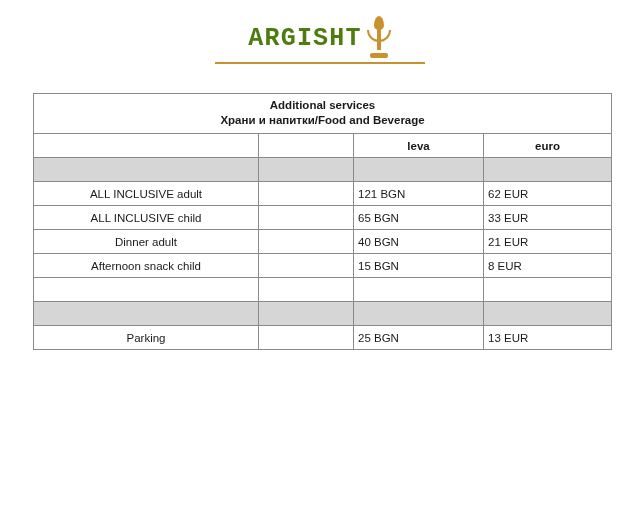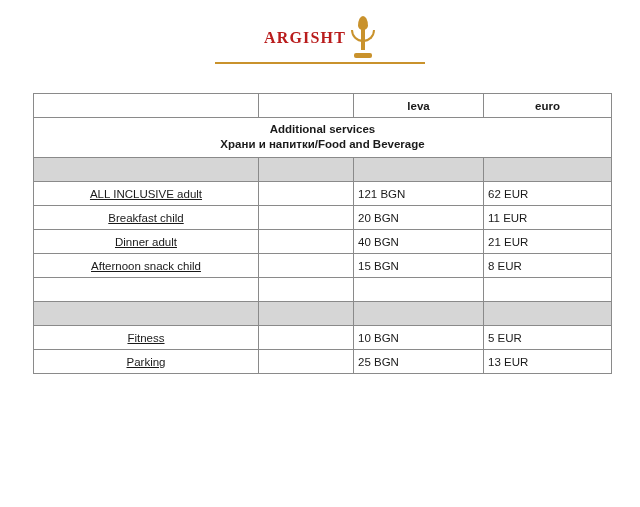--- a/index.html
+++ b/index.html
@@ -28,25 +28,25 @@
     width: 640px;
     text-align: center;
   }
   .logo-row {
     display: inline-flex;
     align-items: center;
     justify-content: center;
     gap: 4px;
   }
   .logo-word {
-    font-family: Liberation Serif, serif;
-    font-size: 16px;
+    font-family: Liberation Mono, monospace;
+    font-size: 25px;
     font-weight: bold;
     letter-spacing: 1.2px;
-    color: #b91c1c;
+    color: #4d7c0f;
   }
   .logo-mark {
     position: relative;
     width: 26px;
     height: 44px;
   }
   .logo-mark .flame {
     position: absolute;
     left: 50%;
     top: 0px;
@@ -133,21 +133,20 @@
     text-align: center;
     font-weight: bold;
     font-size: 11.5px;
   }
   .band td {
     background: #d6d6d6;
     height: 15px;
   }
   .rowname {
     text-align: center;
-    text-decoration: underline;
   }
   .num {
   }
   .tall td { height: 25px; }
   .big {
     font-size: 14px;
   }
 </style>
 </head>
 <body>
@@ -170,51 +169,51 @@
   <div class="table-wrap">
     <table class="price">
       <colgroup>
         <col class="c1">
           <col class="c2">
           <col class="c3">
           <col class="c4">
       </colgroup>
       <tbody>
         <tr>
-          <td></td>
-          <td></td>
-          <td class="hdr">leva</td>
-          <td class="hdr">euro</td>
-        </tr>
-
-        <tr>
           <td class="title-cell" colspan="4">
             <span class="l1">Additional services</span>
             <span class="l2">Храни и напитки/Food and Beverage</span>
           </td>
         </tr>
 
+        <tr>
+          <td></td>
+          <td></td>
+          <td class="hdr">leva</td>
+          <td class="hdr">euro</td>
+        </tr>
+
         <tr class="band">
           <td></td>
             <td></td>
           <td></td>
             <td></td>
         </tr>
 
         <tr>
           <td class="rowname">ALL INCLUSIVE  adult</td>
           <td></td>
           <td class="num">121 BGN</td>
           <td class="num">62 EUR</td>
         </tr>
         <tr>
-          <td class="rowname">Breakfast child</td>
-          <td></td>
-          <td class="num">20  BGN</td>
-          <td class="num">11 EUR</td>
+          <td class="rowname">ALL INCLUSIVE   child</td>
+          <td></td>
+          <td class="num">65  BGN</td>
+          <td class="num">33 EUR</td>
         </tr>
         <tr>
           <td class="rowname">Dinner  adult</td>
           <td></td>
           <td class="num">40  BGN</td>
           <td class="num">21 EUR</td>
         </tr>
         <tr>
           <td class="rowname">Afternoon snack child</td>
           <td></td>
@@ -228,26 +227,20 @@
           <td></td>
             <td></td>
         </tr>
         <tr class="band">
           <td></td>
             <td></td>
           <td></td>
             <td></td>
         </tr>
 
-        <tr class="tall">
-          <td class="rowname big">Fitness</td>
-          <td></td>
-          <td class="num">10 BGN</td>
-          <td class="num">5 EUR</td>
-        </tr>
         <tr class="tall">
           <td class="rowname big">Parking</td>
           <td></td>
           <td class="num">25 BGN</td>
           <td class="num">13 EUR</td>
         </tr>
 
       </tbody>
     </table>
   </div>

